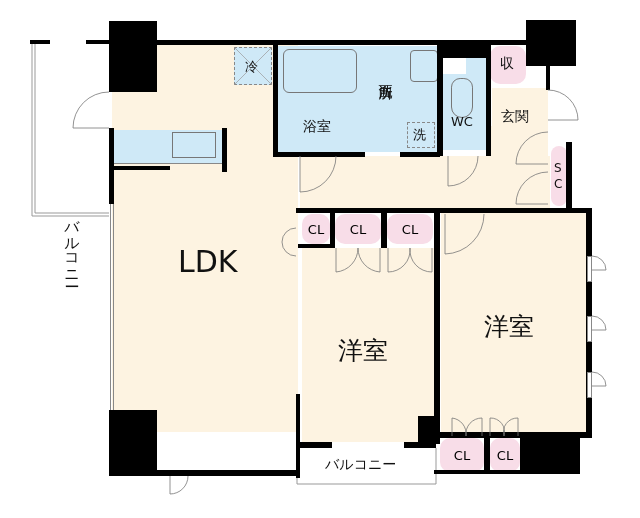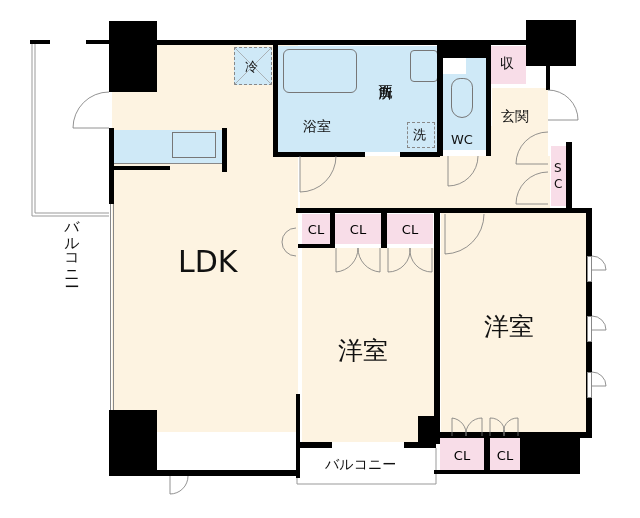--- a/index.html
+++ b/index.html
@@ -1,21 +1,21 @@
 <!DOCTYPE html>
 <html><head>
 <meta charset="utf-8">
 <style>
   html,body{margin:0;padding:0;background:#fff;}
   body{width:640px;height:518px;position:relative;overflow:hidden;font-family:"DejaVu Sans","Liberation Sans",sans-serif;}
   .abs{position:absolute;box-sizing:border-box;}
   .wall{background:#000;}
   .floor{background:#fdf3e1;}
   .wet{background:#cfe9f7;}
-  .pink{background:#f8dde8;}
+  .pink{background:#f8dde8;border-radius:10px;}
   .lbl{position:absolute;color:#111;white-space:nowrap;}
   .cl{font-size:13px;display:flex;align-items:center;justify-content:center;}
   svg{position:absolute;overflow:visible;}
 </style>
 </head>
 <body>
 
 <div class="abs" style="left:30px;top:40px;width:80px;height:176px;"></div>
 <svg width="640" height="518" style="left:0;top:0;">
   <path d="M32 42 L32 216 L109 216" fill="none" stroke="#999" stroke-width="1"></path>
@@ -46,21 +46,21 @@
 
 <div class="abs wet" style="left:364px;top:46px;width:76px;height:106px;"></div>
 <div class="abs" style="left:410px;top:50px;width:28px;height:32px;border:1px solid #777;border-radius:4px;"></div>
 <div class="lbl" style="left:377px;top:74px;font-size:14px;writing-mode:vertical-rl;">洗面所</div>
 <div class="abs" style="left:407px;top:122px;width:28px;height:26px;border:1px dashed #888;"></div>
 <div class="lbl" style="left:413px;top:126px;font-size:13px;">洗</div>
 
 <div class="abs wet" style="left:443px;top:74px;width:44px;height:76px;"></div>
 <div class="abs wet" style="left:466px;top:56px;width:20px;height:20px;"></div>
 <div class="abs" style="left:451px;top:78px;width:22px;height:40px;border:1px solid #777;border-radius:10px 10px 12px 12px;"></div>
-<div class="lbl" style="left:451px;top:132px;font-size:13px;">WC</div>
+<div class="lbl" style="left:451px;top:114px;font-size:13px;">WC</div>
 
 <div class="abs pink" style="left:490px;top:46px;width:36px;height:38px;"></div>
 <div class="lbl" style="left:500px;top:55px;font-size:14px;">収</div>
 
 <div class="abs floor" style="left:492px;top:88px;width:56px;height:44px;"></div>
 <div class="lbl" style="left:501px;top:108px;font-size:14px;">玄関</div>
 
 <div class="abs floor" style="left:300px;top:156px;width:250px;height:52px;"></div>
 <div class="abs floor" style="left:490px;top:126px;width:58px;height:40px;"></div>
 

